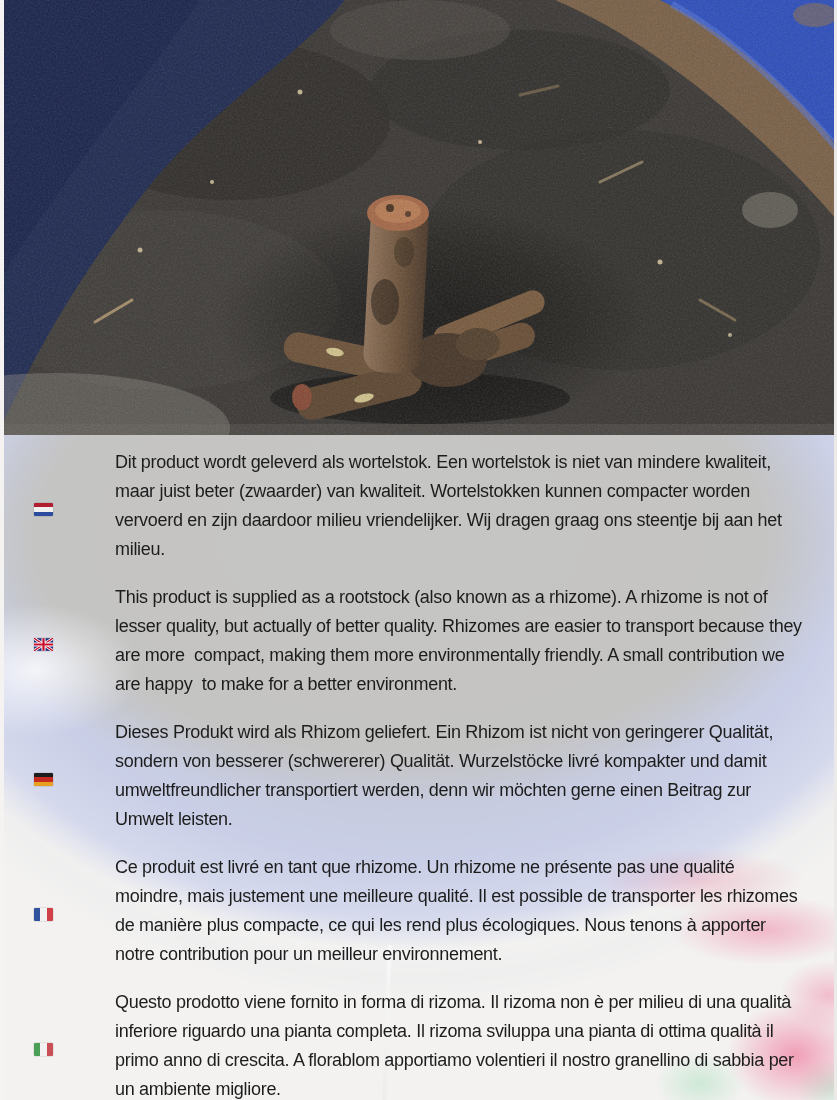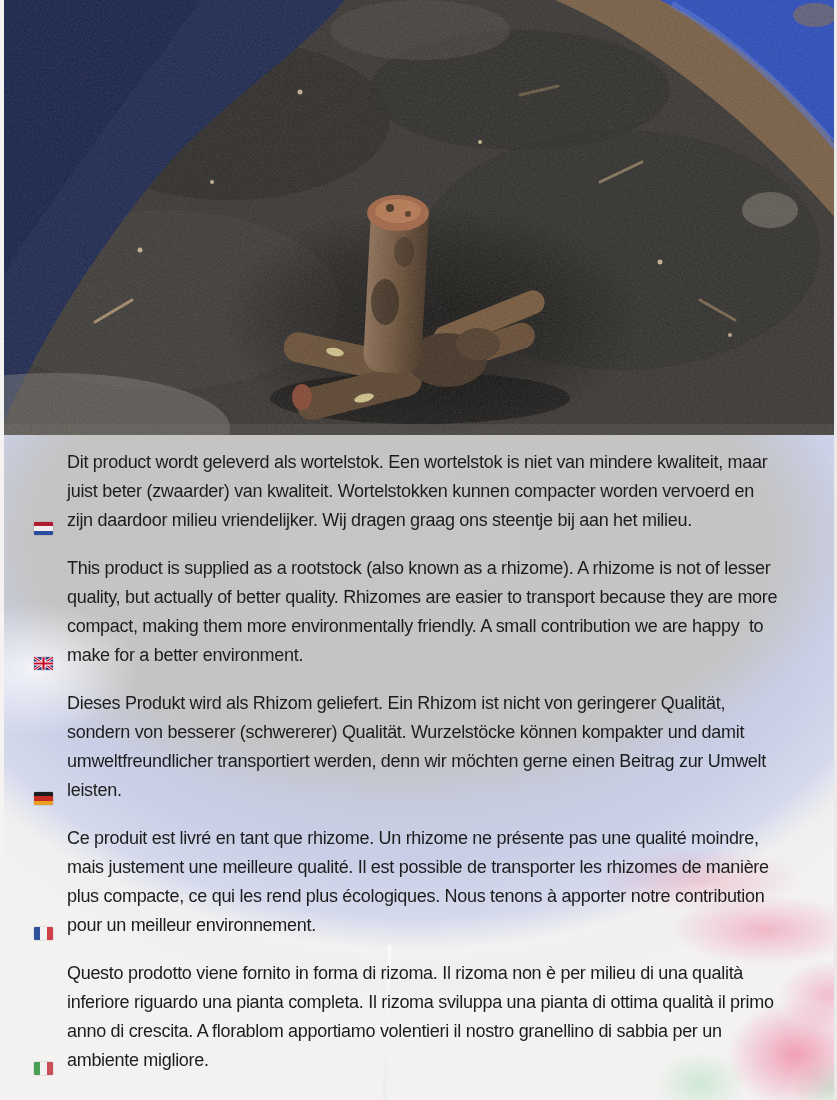--- a/index.html
+++ b/index.html
@@ -42,21 +42,21 @@
     background-image:
       radial-gradient(ellipse 150px 45px at 700px 445px, rgba(233,120,150,.30), rgba(233,120,150,0) 70%),
       radial-gradient(ellipse 135px 50px at 765px 495px, rgba(236,95,138,.40), rgba(236,95,138,0) 70%),
       radial-gradient(ellipse 95px 75px at 795px 620px, rgba(238,90,135,.55), rgba(238,90,135,0) 72%),
       radial-gradient(ellipse 70px 50px at 828px 560px, rgba(238,110,150,.40), rgba(238,110,150,0) 70%),
       radial-gradient(ellipse 65px 45px at 700px 648px, rgba(160,220,180,.45), rgba(160,220,180,0) 70%),
       radial-gradient(ellipse 55px 40px at 832px 652px, rgba(150,215,175,.40), rgba(150,215,175,0) 70%);
   }
   
   .content{position:absolute;top:448px;left:34px;width:770px;}
-  .section{display:flex;align-items:flex-end;margin-bottom:19px;}
+  .section{display:flex;align-items:center;margin-bottom:19px;gap:48px;}
   .flag{
     flex:0 0 19px;width:19px;height:13px;margin-top:6px;margin-right:14px;
     border-radius:1px;box-shadow:0 0 0 .5px rgba(0,0,0,.15);
   }
   .flag svg{display:block;}
   .flag-nl{background:linear-gradient(#b01c30 0 33%,#efefef 33% 66%,#2a4b9e 66%);}
   .flag-de{background:linear-gradient(#1c1c1c 0 33%,#c52a20 33% 66%,#e8a020 66%);}
   .flag-fr{background:linear-gradient(90deg,#31539e 0 33%,#f2f2f2 33% 66%,#cf4048 66%);}
   .flag-it{background:linear-gradient(90deg,#4a9e55 0 33%,#f2f2f2 33% 66%,#c84f55 66%);}
   .section p{
@@ -175,21 +175,21 @@
           <path d="M0,0 60,40 M60,0 0,40" stroke="#c8102e" stroke-width="4"></path>
           <path d="M30,0 V40 M0,20 H60" stroke="#ffffff" stroke-width="13"></path>
           <path d="M30,0 V40 M0,20 H60" stroke="#c8102e" stroke-width="7"></path>
         </svg>
       </span>
       <p>This product is supplied as a rootstock (also known as a rhizome). A rhizome is not of lesser quality, but actually of better quality. Rhizomes are easier to transport because they are more  compact, making them more environmentally friendly. A small contribution we are happy  to make for a better environment.</p>
     </div>
 
     <div class="section">
       <span class="flag flag-de"></span>
-      <p>Dieses Produkt wird als Rhizom geliefert. Ein Rhizom ist nicht von geringerer Qualität, sondern von besserer (schwererer) Qualität. Wurzelstöcke können kompakter und damit umweltfreundlicher transportiert werden, denn wir möchten gerne einen Beitrag zur Umwelt leisten.</p>
+      <p>Dieses Produkt wird als Rhizom geliefert. Ein Rhizom ist nicht von geringerer Qualität, sondern von besserer (schwererer) Qualität. Wurzelstöcke livré kompakter und damit umweltfreundlicher transportiert werden, denn wir möchten gerne einen Beitrag zur Umwelt leisten.</p>
     </div>
 
     <div class="section">
       <span class="flag flag-fr"></span>
       <p>Ce produit est livré en tant que rhizome. Un rhizome ne présente pas une qualité moindre, mais justement une meilleure qualité. Il est possible de transporter les rhizomes de manière plus compacte, ce qui les rend plus écologiques. Nous tenons à apporter notre contribution pour un meilleur environnement.</p>
     </div>
 
     <div class="section">
       <span class="flag flag-it"></span>
       <p>Questo prodotto viene fornito in forma di rizoma. Il rizoma non è per milieu di una qualità inferiore riguardo una pianta completa. Il rizoma sviluppa una pianta di ottima qualità il primo anno di crescita. A florablom apportiamo volentieri il nostro granellino di sabbia per un ambiente migliore.</p>

